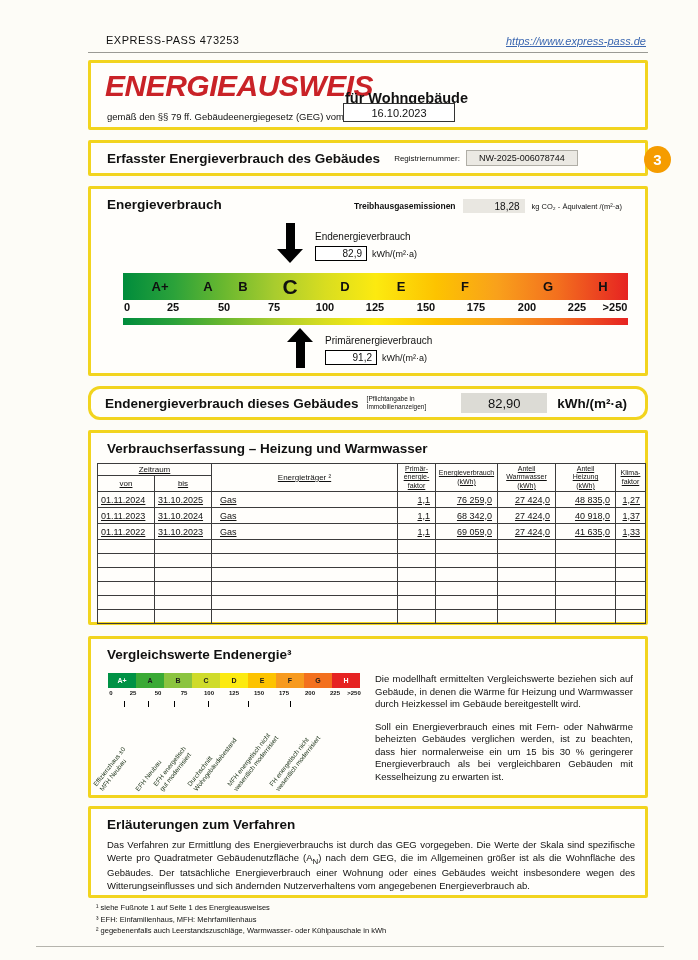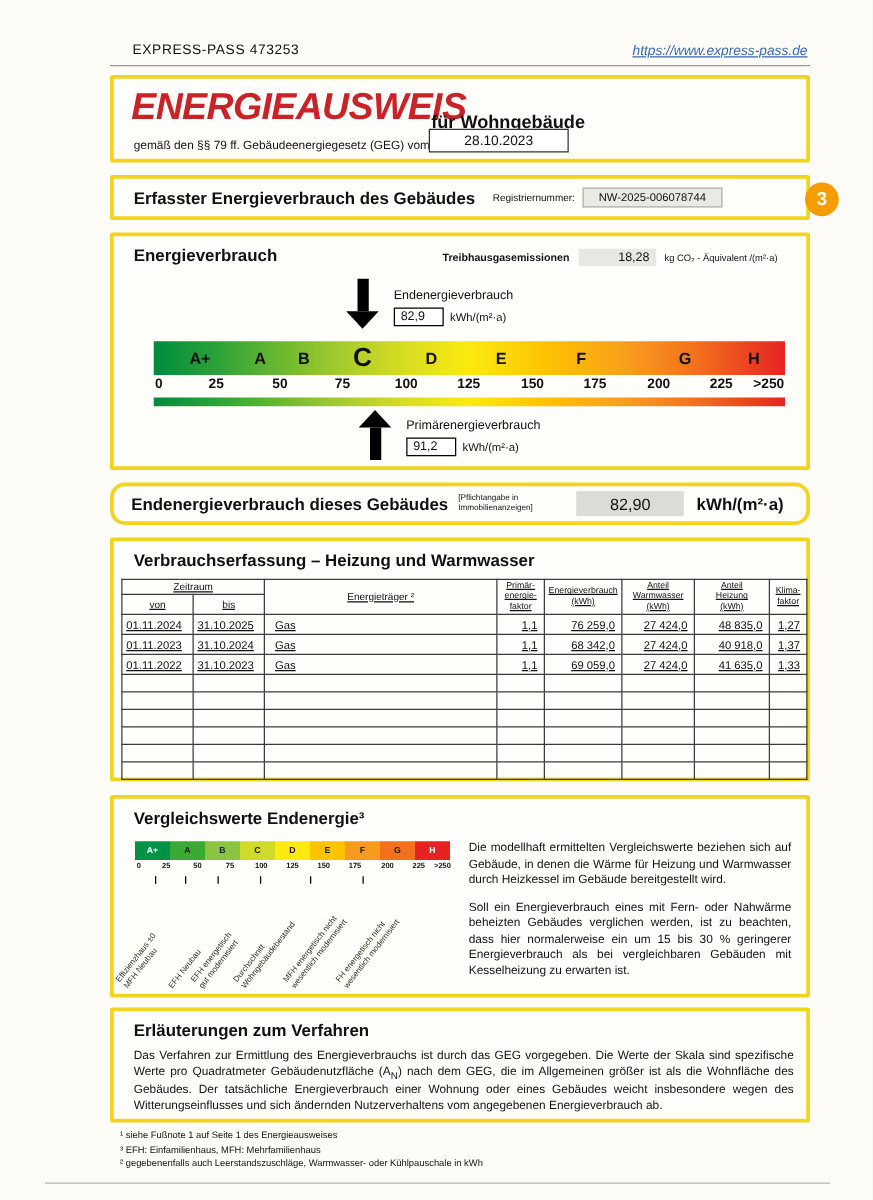--- a/index.html
+++ b/index.html
@@ -39,22 +39,22 @@
 
   .arrow-down { position:absolute; left:186px; top:34px; width:26px; }
   .arrow-down .stem { width:9px; height:26px; background:#000; margin:0 auto; }
   .arrow-down .head { width:0; height:0; border-left:13px solid transparent; border-right:13px solid transparent; border-top:14px solid #000; }
   .arrow-up { position:absolute; left:196px; top:139px; width:26px; }
   .arrow-up .head { width:0; height:0; border-left:13px solid transparent; border-right:13px solid transparent; border-bottom:14px solid #000; }
   .arrow-up .stem { width:9px; height:26px; background:#000; margin:0 auto; }
 
   .flag-label { position:absolute; font-size:10px; }
   .flag-row { position:absolute; display:flex; align-items:center; gap:5px; }
-  .flag-value { width:40px; height:15px; border:1px solid #000; background:#fff; font-size:10px;
-                display:flex; align-items:center; justify-content:flex-end; padding-right:14px; }
+  .flag-value { width:52px; height:15px; border:1px solid #000; background:#fff; font-size:10px;
+                display:flex; align-items:center; justify-content:flex-end; padding-right:4px; }
   .flag-unit { font-size:9px; }
 
   .scale-bar { position:absolute; left:32px; top:84px; width:505px; height:27px;
     background:linear-gradient(90deg,#008c3c 0%,#2ba23a 10%,#6ab82f 20%,#a8cc2e 30%,#d8dd20 40%,#fcea10 50%,#fdc300 62%,#f9a11b 74%,#f3701e 86%,#e62322 100%); }
   .scale-letter { position:absolute; top:0; height:27px; line-height:27px; transform:translateX(-50%); font-weight:bold; font-size:13px; color:#101010; }
   .scale-letter.current { font-size:21px; }
   .scale-ticks { position:absolute; left:32px; top:112px; width:505px; height:15px; }
   .scale-tick { position:absolute; transform:translateX(-50%); font-size:11px; font-weight:bold; }
   .scale-strip { position:absolute; left:32px; top:129px; width:505px; height:7px;
     background:linear-gradient(90deg,#008c3c 0%,#2ba23a 10%,#6ab82f 20%,#a8cc2e 30%,#d8dd20 40%,#fcea10 50%,#fdc300 62%,#f9a11b 74%,#f3701e 86%,#e62322 100%); }
@@ -113,21 +113,21 @@
 <div class="page">
 
   <div class="pass-label">EXPRESS-PASS 473253</div>
   <a class="site-link" href="#">https://www.express-pass.de</a>
   <div class="header-rule"></div>
 
   <div class="ybox title-box">
     <div class="big-title">ENERGIEAUSWEIS</div>
     <div class="subtitle">für Wohngebäude</div>
     <div class="law-text">gemäß den §§ 79 ff. Gebäudeenergiegesetz (GEG) vom ¹</div>
-    <div class="date-box">28.10.2023</div>
+    <div class="date-box">16.10.2023</div>
   </div>
 
   <div class="ybox section-bar">
     <span class="t">Erfasster Energieverbrauch des Gebäudes</span>
     <span class="reg-label">Registriernummer:</span>
     <span class="reg-box">NW-2025-006078744</span>
   </div>
   <div class="page-circle">3</div>
 
   <div class="ybox consumption-box">

